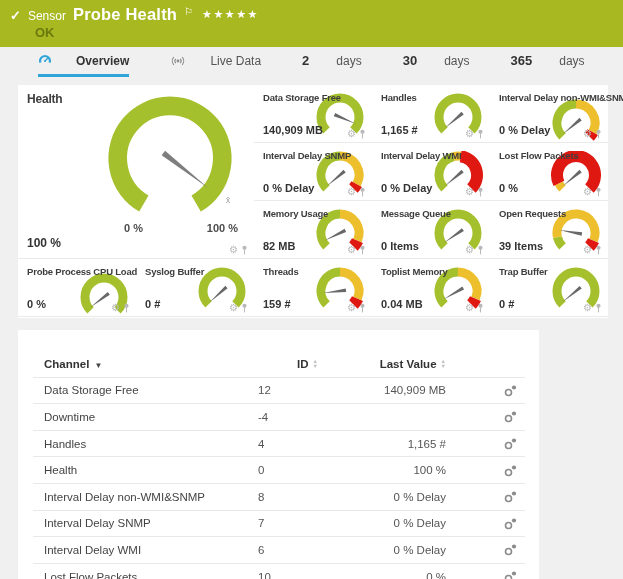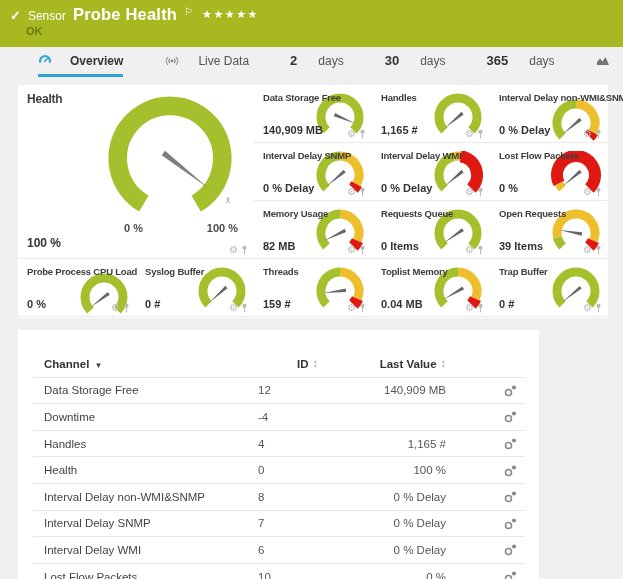--- a/index.html
+++ b/index.html
@@ -9,24 +9,24 @@
     -webkit-font-smoothing:antialiased;
   }
   
   .header{position:absolute;left:0;top:0;width:623px;height:47px;background:#a8b820}
   .h-line1{display:flex;align-items:baseline;gap:7px;padding:5px 0 0 10px;color:#fff}
   .check{font-weight:bold;font-size:13px}
   .sensor-word{font-size:12px}
   .sensor-name{font-weight:bold;font-size:16.5px;letter-spacing:.2px}
   .flag{font-size:10px;align-self:flex-start;margin-top:1px}
   .stars{font-size:11px;letter-spacing:1.5px;margin-left:2px;align-self:flex-start;margin-top:3px}
-  .h-status{padding:1px 0 0 26px;font-size:11px;font-weight:bold;color:#6b7a0e}
+  .h-status{padding:1px 0 0 35px;font-size:13px;font-weight:bold;color:#6b7a0e}
   
   .tabbar{position:absolute;left:0;top:47px;width:623px;height:30px;display:flex;align-items:stretch;padding-left:38px;box-sizing:border-box}
-  .tab{display:flex;align-items:center;gap:18px;margin-right:41px;border-bottom:3px solid transparent;box-sizing:border-box;font-size:12px;color:#555;cursor:pointer;white-space:nowrap}
+  .tab{display:flex;align-items:center;gap:24px;margin-right:41px;border-bottom:3px solid transparent;box-sizing:border-box;font-size:12px;color:#555;cursor:pointer;white-space:nowrap}
   .tab b{font-size:13px;color:#333;margin-right:3px}
   .tab.active{border-bottom-color:#2fa4d9;color:#333;font-weight:bold}
   .tab svg{flex:0 0 auto}
   
   .panel1{position:absolute;left:18px;top:85px;width:590px;height:233px;background:#fff}
   .gauge-grid{display:grid;grid-template-columns:repeat(5,1fr);grid-auto-rows:58px;width:100%;height:100%}
   .gcell{position:relative;border-bottom:1px solid #eaeaea;box-sizing:border-box;overflow:visible}
   .g-title{position:absolute;left:9px;top:7px;font-size:9.5px;letter-spacing:-0.2px;font-weight:bold;color:#3d3d3d;white-space:nowrap;z-index:2}
   .g-svg{position:absolute;right:4px;top:8px;width:56px;height:50px}
   .g-svg.low{top:14px}
@@ -234,21 +234,21 @@
         <div class="g-value">82 MB</div>
         <div class="g-icons">
           <span class="gear">⚙</span>
           <svg width="7" height="10" viewBox="0 0 8 11">
             <circle cx="4" cy="3" r="2.4" fill="#b9b9b9"></circle>
             <rect x="3.4" y="5" width="1.2" height="5.5" fill="#b9b9b9"></rect>
           </svg>
         </div>
       </div>
       <div class="gcell">
-        <div class="g-title">Requests Queue</div>
+        <div class="g-title">Message Queue</div>
         <svg class="g-svg" viewBox="0 0 56 50">
           <path d="M 14.56 37.44 A 19 19 0 1 1 41.44 37.44" stroke="#a5c02d" stroke-width="9" fill="none"></path>
           <polygon points="14.07,33.75 31.93,19.17 33.89,21.95" fill="#686868"></polygon>
         </svg>
         <div class="g-value">0 Items</div>
         <div class="g-icons">
           <span class="gear">⚙</span>
           <svg width="7" height="10" viewBox="0 0 8 11">
             <circle cx="4" cy="3" r="2.4" fill="#b9b9b9"></circle>
             <rect x="3.4" y="5" width="1.2" height="5.5" fill="#b9b9b9"></rect>

